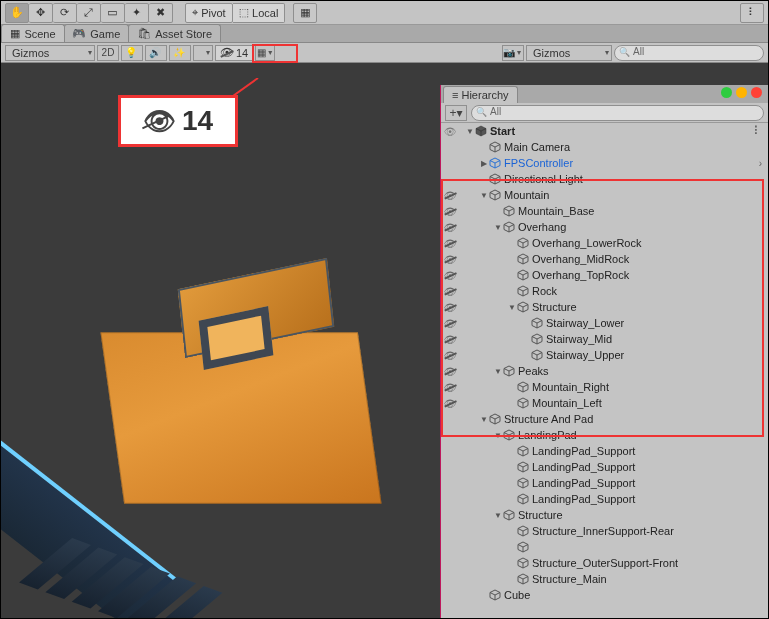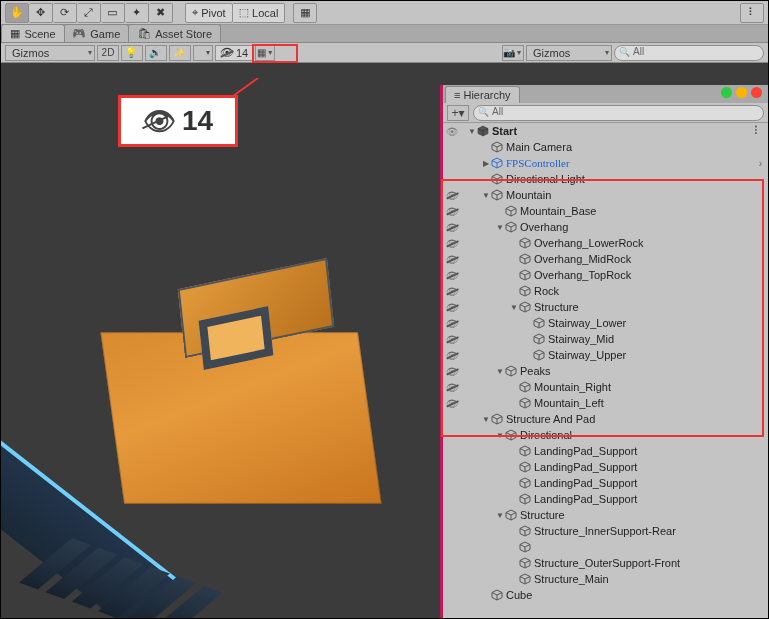--- a/index.html
+++ b/index.html
@@ -92,21 +92,21 @@
   .viewport {
     position:absolute;
     left:0; top:0; right:328px; bottom:0;
     background:#3b3b3b;
     overflow:hidden;
   }
   .hierarchy-panel {
     position:absolute;
     right:0; top:22px; width:328px; bottom:0;
     background:#c4c4c4;
-    border-left:3px solid #be185d;
+    border-left:1px solid #be185d;
     display:flex; flex-direction:column;
   }
   .hier-tabrow{
     height:18px; background:#a9a9a9; display:flex; align-items:flex-end;
     padding-left:2px; position:relative;
   }
   .hier-tab {
     padding:2px 8px; font-size:11px; color:#333;
     background:#c4c4c4; border:1px solid #888; border-bottom:none;
     border-top-left-radius:3px; border-top-right-radius:3px;
@@ -134,21 +134,21 @@
     font-size:11px; color:#222;
     position:relative;
     white-space:nowrap;
   }
   .vis-col{ width:18px; text-align:center; color:#777; font-size:10px;}
   .hid { color:#666; }
   .fold{ width:10px; display:inline-block; color:#555; font-size:8px; cursor:pointer; text-align:center;}
   .icon-cube{ display:inline-flex; width:12px;height:12px; margin-right:3px; align-items:center;justify-content:center;}
   .icon-cube svg{width:12px;height:12px;}
   .tree-label{ }
-  .blue{ color:#1a63d6;font-family:Liberation Serif, serif; }
+  .blue{ color:#1a63d6; }
   .dots{ position:absolute; right:6px; color:#666; font-size:12px;}
   .chev{ position:absolute; right:6px; color:#666; font-size:10px;}
   
   
   .callout {
     position:absolute; border:2px solid #e33; pointer-events:none; z-index:50;
   }
   .callout-filled {
     position:absolute; border:3px solid #e33; background:#fff; z-index:49;
     display:flex;align-items:center;justify-content:center; gap:6px;
@@ -535,21 +535,21 @@
         <div class="row">
           <span class="vis-col"></span>
           <span style="display: inline-block; width: 34px;"></span>
           <span class="fold">▼</span>
           <span class="icon-cube">
             <svg viewBox="0 0 12 12">
               <path d="M6 1 L11 3.5 L11 8.5 L6 11 L1 8.5 L1 3.5 Z" fill="none" stroke="#555" stroke-width="1"></path>
               <path d="M1 3.5 L6 6 L11 3.5 M6 6 L6 11" fill="none" stroke="#555" stroke-width="1"></path>
             </svg>
           </span>
-          <span class="tree-label">Directional</span>
+          <span class="tree-label">LandingPad</span>
         </div>
         <div class="row">
           <span class="vis-col"></span>
           <span style="display: inline-block; width: 48px;"></span>
           <span class="fold"></span>
           <span class="icon-cube">
             <svg viewBox="0 0 12 12">
               <path d="M6 1 L11 3.5 L11 8.5 L6 11 L1 8.5 L1 3.5 Z" fill="none" stroke="#555" stroke-width="1"></path>
               <path d="M1 3.5 L6 6 L11 3.5 M6 6 L6 11" fill="none" stroke="#555" stroke-width="1"></path>
             </svg>

